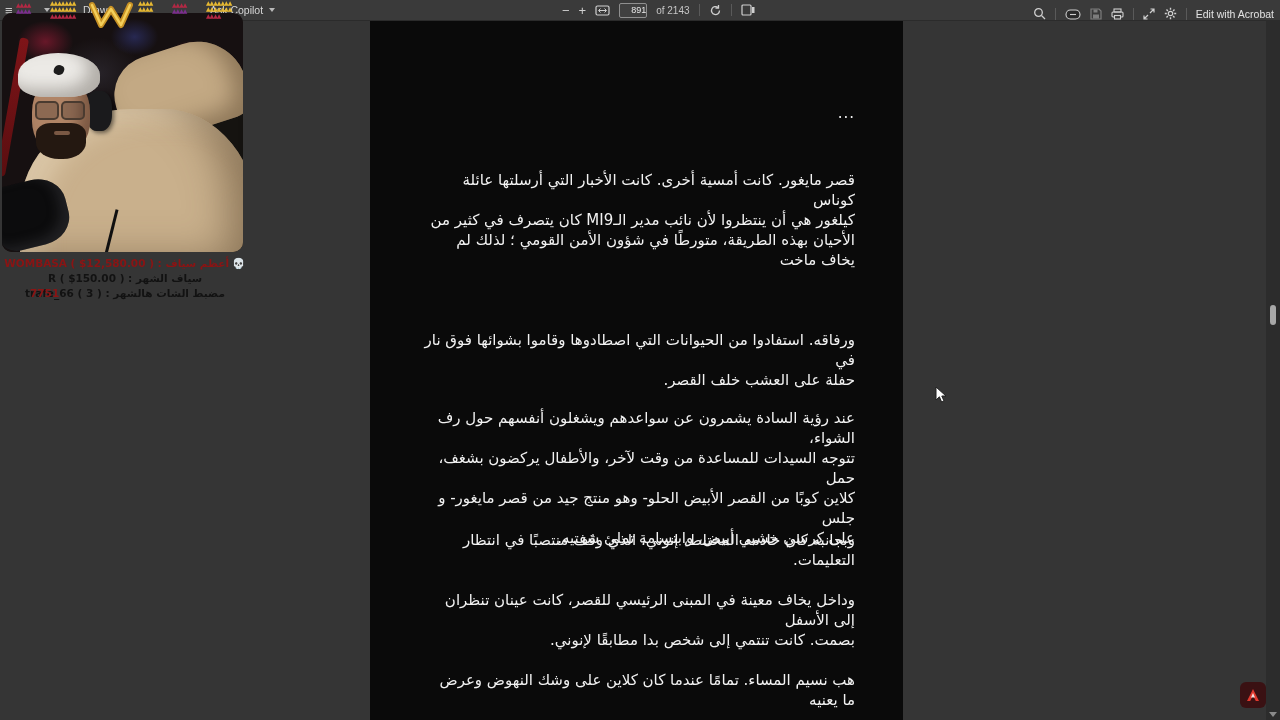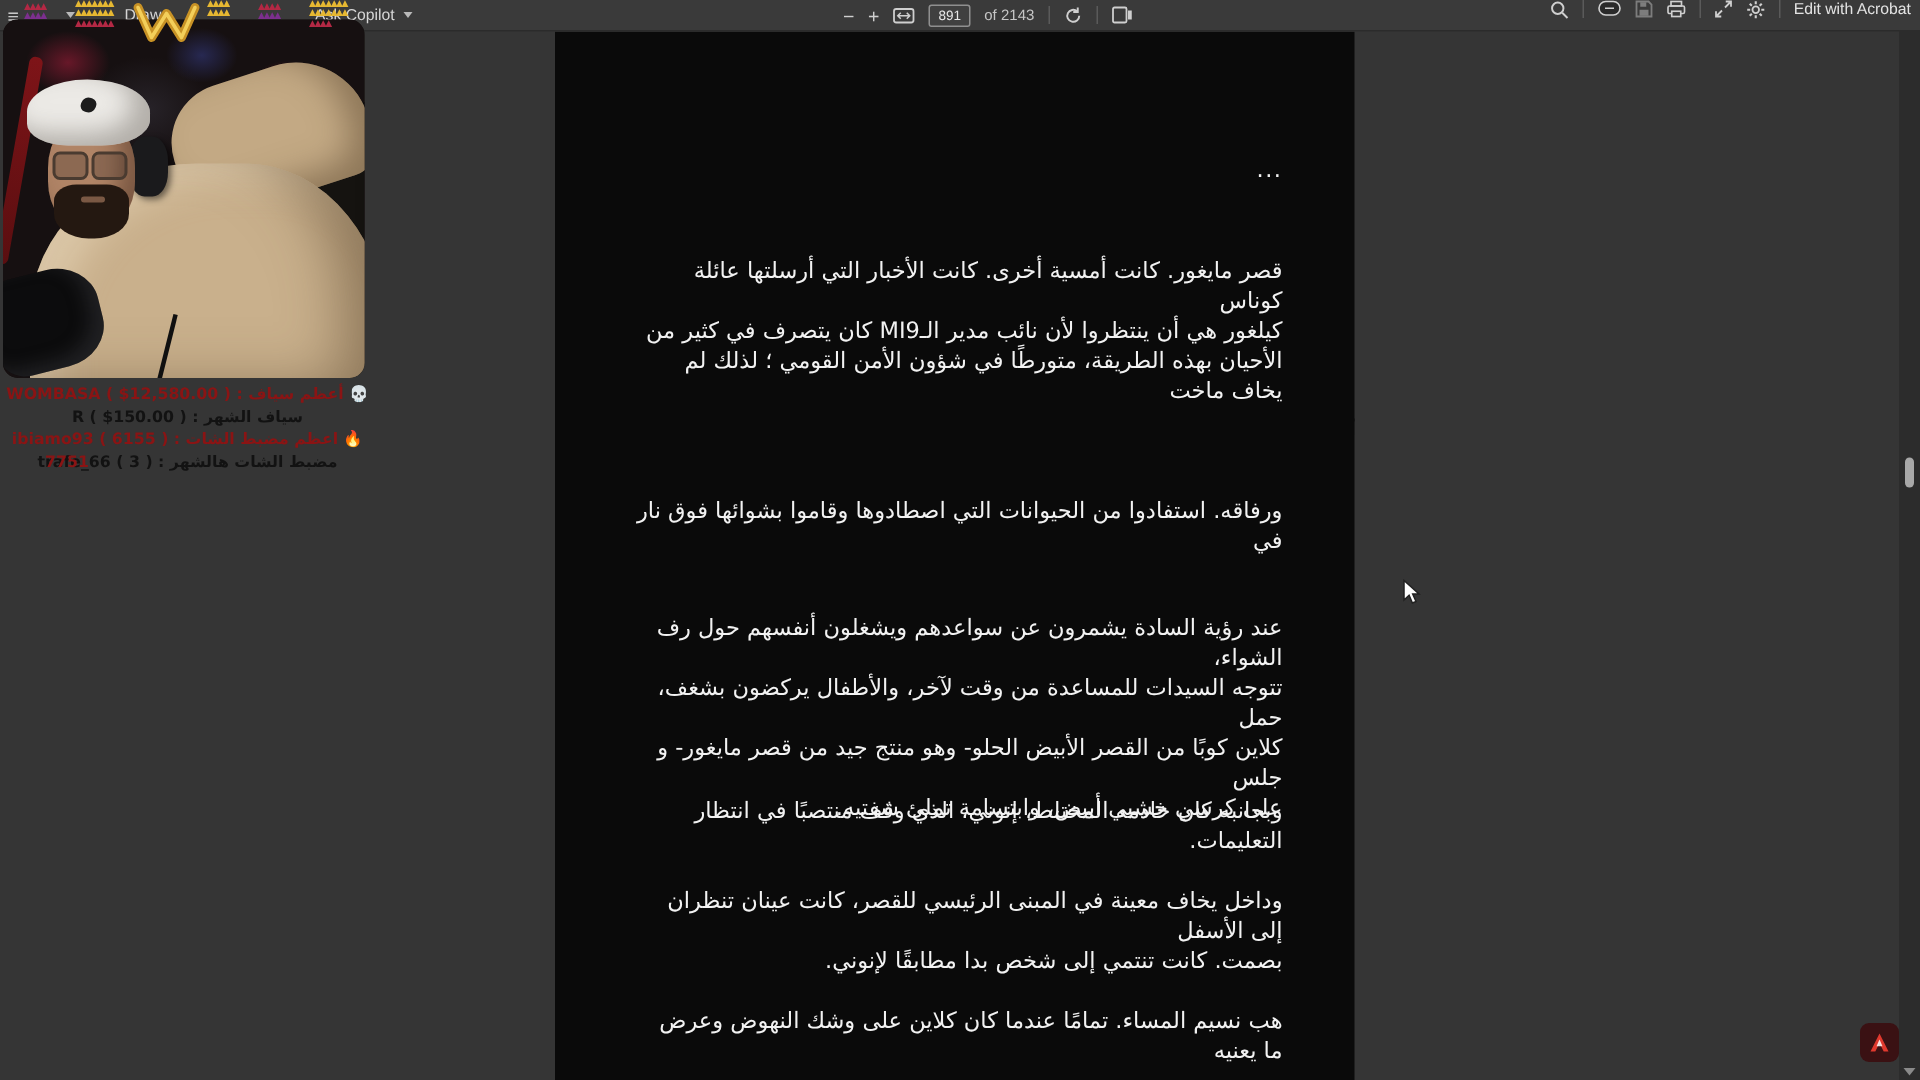--- a/index.html
+++ b/index.html
@@ -9,24 +9,24 @@
   
   .toolbar{position:absolute;left:0;top:0;width:1280px;height:20px;background:#3a3a3a;
            border-bottom:1px solid #2b2b2b;z-index:2;}
   .tb-item{position:absolute;top:0;height:20px;display:flex;align-items:center;color:#cfcfcf;font-size:10.5px;}
   .tb-label{color:#d6d6d6;}
   .menu-glyph{font-size:13px;color:#c9c9c9;}
   .chev{width:0;height:0;border-left:3.5px solid transparent;border-right:3.5px solid transparent;
         border-top:4px solid #b9b9b9;display:inline-block;}
   .tb-sep{width:1px;height:12px;background:#5a5a5a;}
   .tb-center{position:absolute;left:562px;top:0;height:20px;display:flex;align-items:center;gap:9px;z-index:2;}
-  .tb-right{position:absolute;right:6px;top:0;height:20px;display:flex;align-items:flex-start;gap:9px;z-index:2;}
+  .tb-right{position:absolute;right:6px;top:0;height:20px;display:flex;align-items:flex-end;gap:9px;z-index:2;}
   .zoom-btn{color:#cfcfcf;font-size:13px;line-height:13px;}
   .page-input{width:26px;height:13px;background:#404040;border:1px solid #8f8f8f;border-radius:2px;
-              color:#e8e8e8;font-size:9px;text-align:center;padding:0;font-family:"Liberation Sans",sans-serif;}
+              color:#e8e8e8;font-size:9px;text-align:right;padding:0;font-family:"Liberation Sans",sans-serif;}
   .of-label{color:#c6c6c6;font-size:10px;white-space:nowrap;}
   .edit-label{color:#e3e3e3;font-size:10.5px;white-space:nowrap;}
   .icon-svg{display:block;}
   .dim{opacity:.45;}
 
   
   .page{position:absolute;left:370px;width:533px;background:#0a0a0a;z-index:1;}
   .page1{top:21px;height:260px;}
   .page-gap{position:absolute;left:370px;top:281px;width:533px;height:9px;background:#2e2e2e;z-index:1;}
   .page2{top:279px;height:522px;}
@@ -186,20 +186,21 @@
         <div>كيلغور هي أن ينتظروا لأن نائب مدير الـMI9 كان يتصرف في كثير من</div>
         <div>الأحيان بهذه الطريقة، متورطًا في شؤون الأمن القومي ؛ لذلك لم يخاف ماخت</div>
       </div>
   </div>
 
   <div class="page-gap"></div>
 
   <div class="page page2">
     <div class="doc-text" style="top:51px">
         <div>ورفاقه. استفادوا من الحيوانات التي اصطادوها وقاموا بشوائها فوق نار في</div>
+        <div>حفلة على العشب خلف القصر.</div>
       </div>
     <div class="doc-text" style="top:129px">
         <div>عند رؤية السادة يشمرون عن سواعدهم ويشغلون أنفسهم حول رف الشواء،</div>
         <div>تتوجه السيدات للمساعدة من وقت لآخر، والأطفال يركضون بشغف، حمل</div>
         <div>كلاين كوبًا من القصر الأبيض الحلو- وهو منتج جيد من قصر مايغور- و جلس</div>
         <div>على كرسي خشبي أبيض، وابتسامة تملئ شفتيه.</div>
       </div>
     <div class="doc-text" style="top:251px">
         <div>وبجانبه كان خادمه المختلط، إنوني، الذي وقف منتصبًا في انتظار التعليمات.</div>
       </div>
@@ -252,21 +253,20 @@
     <span class="tri red" style="left:172px;top:2px">▲▲▲▲</span>
     <span class="tri purple" style="left:172px;top:8px">▲▲▲▲</span>
     <span class="tri yellow" style="left:206px;top:0">▲▲▲▲▲▲▲</span>
     <span class="tri yellow" style="left:206px;top:6px">▲▲▲▲▲▲▲</span>
     <span class="tri red" style="left:206px;top:13px">▲▲▲▲</span>
   </div>
 
   <div class="stats">
     <div class="stat-red">💀 أعظم سياف : WOMBASA ( $12,580.00 )</div>
     <div class="stat-black">سياف الشهر : R  ( $150.00 )</div>
-    <div class="stat-red">🔥 اعظم مضبط الشات : ibiamo93 ( 6155 )</div>
     <div class="stat-black stat4">
       <span>مضبط الشات هالشهر : trafe_66 ( 3 )</span>
       <span class="stat-prefix">7751</span>
     </div>
   </div>
 
   <div class="acrobat-fab">
     <svg width="16" height="16" viewBox="0 0 16 16">
       <path d="M8 2 L14 14 H10.8 L8 8.4 L5.2 14 H2 Z" fill="#e0392e"></path>
       <path d="M8 6 L10 10.5 H6 Z" fill="#fff" opacity="

